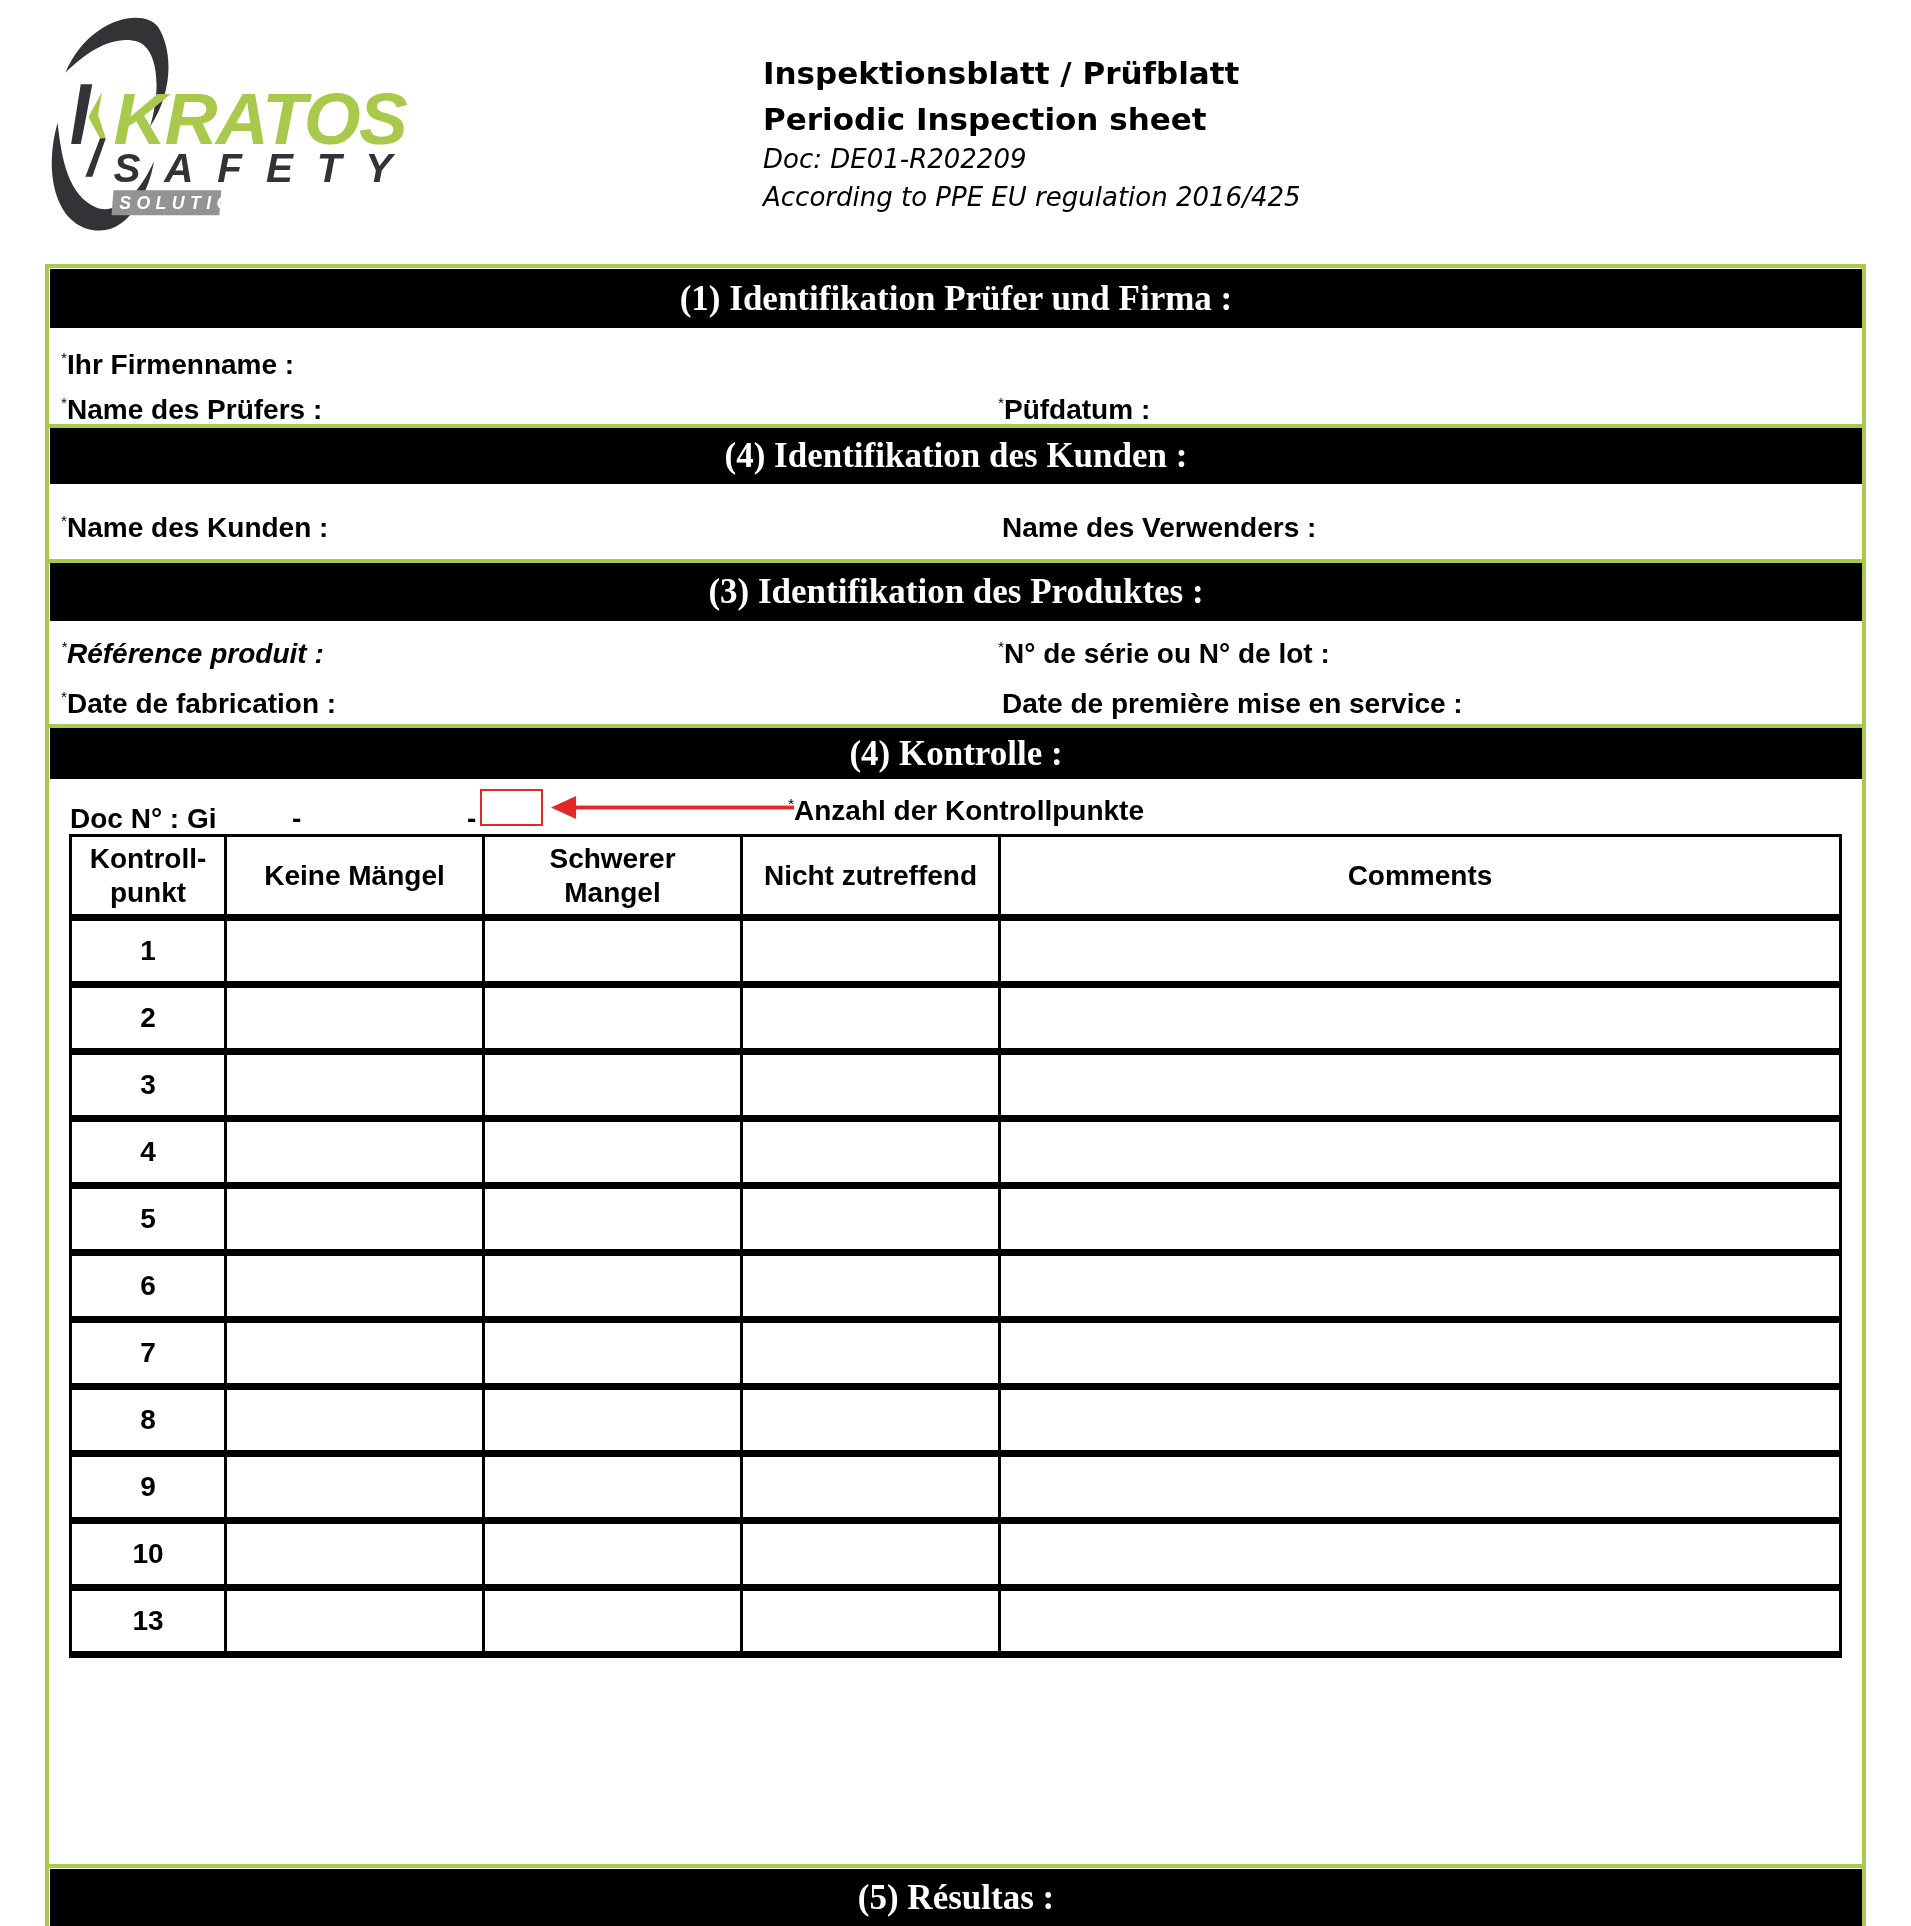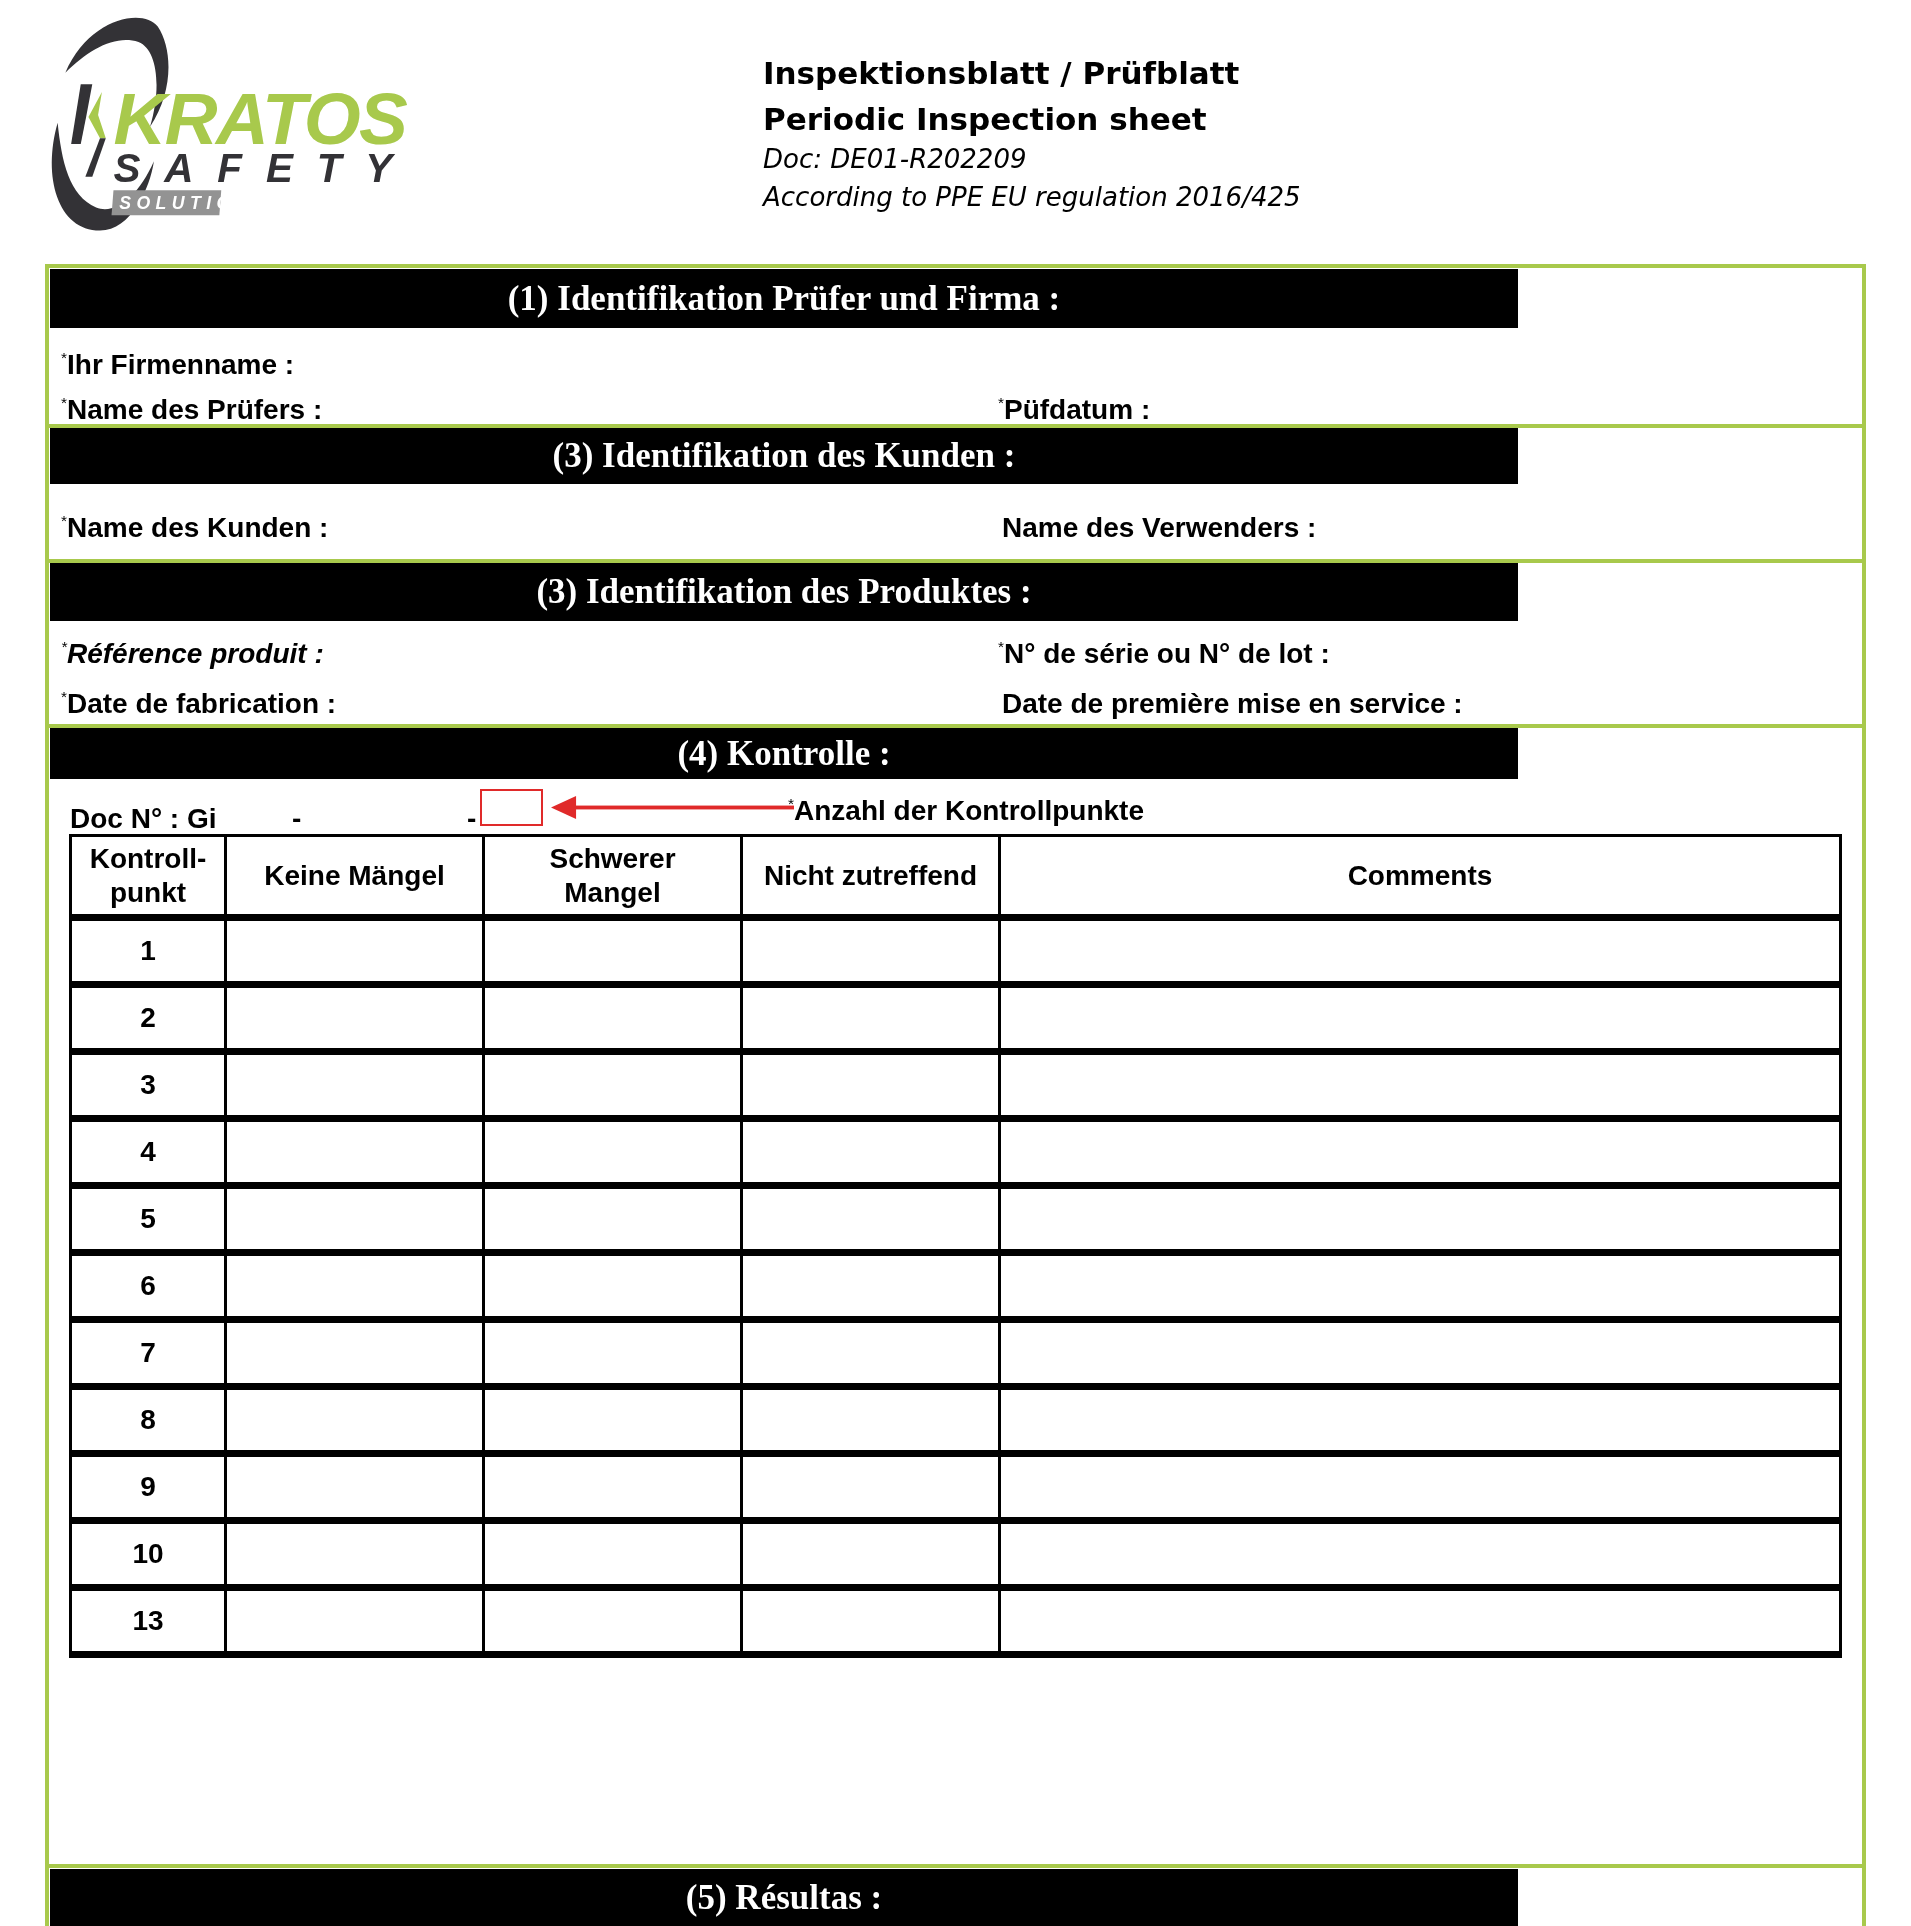--- a/index.html
+++ b/index.html
@@ -4,21 +4,21 @@
 <style>
   html,body{margin:0;padding:0;background:#fff;}
   body{width:1911px;height:2703px;position:relative;overflow:hidden;font-family:"Liberation Sans",sans-serif;color:#000;}
   .abs{position:absolute;}
   
   .logo{left:42px;top:15.4px;width:655px;height:231px;}
   .htitle{left:763px;font-family:"DejaVu Sans",sans-serif;font-weight:bold;font-size:31px;line-height:1;white-space:nowrap;}
   .hsub{left:763px;font-family:"DejaVu Sans",sans-serif;font-style:italic;font-size:26px;line-height:1;white-space:nowrap;}
   
   .frame{left:45px;top:264px;width:1821px;height:2424px;border:4.2px solid #a8c94c;box-sizing:border-box;}
-  .bar{left:50px;width:1468px;background:#000;color:#fff;font-family:"Liberation Serif","DejaVu Serif",serif;font-weight:bold;font-size:35px;display:flex;align-items:center;justify-content:center;}
+  .bar{left:50px;width:1812px;background:#000;color:#fff;font-family:"Liberation Serif","DejaVu Serif",serif;font-weight:bold;font-size:35px;display:flex;align-items:center;justify-content:center;}
   .gline{left:45px;width:1821px;height:4.2px;background:#a8c94c;}
   .lbl{font-weight:bold;font-size:28px;white-space:nowrap;line-height:1;}
   .lbl sup{font-size:15.4px;font-weight:normal;vertical-align:top;position:relative;top:-0.8px;}
   
   .tbl{left:69px;top:834px;width:1773px;border-collapse:collapse;table-layout:fixed;}
   .tbl td,.tbl th{border:3.5px solid #000;font-weight:bold;font-size:28px;text-align:center;padding:0;}
   .tbl th{height:77px;line-height:1.2;}
   .tbl thead tr{border-top:3px solid #4d7c0f;}
   .tbl tbody td{height:60px;border-top:7px solid #000;}
   .tbl tbody tr:last-child td{border-bottom:7px solid #000;}
@@ -49,21 +49,21 @@
 
 <div class="abs bar" style="top:269px;height:59px;">
     <span>(1) Identifikation Prüfer und Firma :</span>
   </div>
 <div class="abs lbl" style="left:61px;top:351px;"><sup>*</sup><span>Ihr Firmenname :</span></div>
 <div class="abs lbl" style="left:61px;top:396px;"><sup>*</sup><span>Name des Prüfers :</span></div>
 <div class="abs lbl" style="left:998px;top:396px;"><sup>*</sup><span>Püfdatum :</span></div>
 <div class="abs gline" style="top:424px;"></div>
 
 <div class="abs bar" style="top:428px;height:56px;">
-    <span>(3) Identifikation des Kunden :</span>
+    <span>(4) Identifikation des Kunden :</span>
   </div>
 <div class="abs lbl" style="left:61px;top:514px;"><sup>*</sup><span>Name des Kunden :</span></div>
 <div class="abs lbl" style="left:1002px;top:514px;"><span>Name des Verwenders :</span></div>
 <div class="abs gline" style="top:559px;"></div>
 
 <div class="abs bar" style="top:563px;height:58px;">
     <span>(3) Identifikation des Produktes :</span>
   </div>
 <div class="abs lbl" style="left:61px;top:640px;font-style:italic;"><sup>*</sup><span>Référence produit :</span></div>
 <div class="abs lbl" style="left:998px;top:640px;"><sup>*</sup><span>N° de série ou N° de lot :</span></div>

